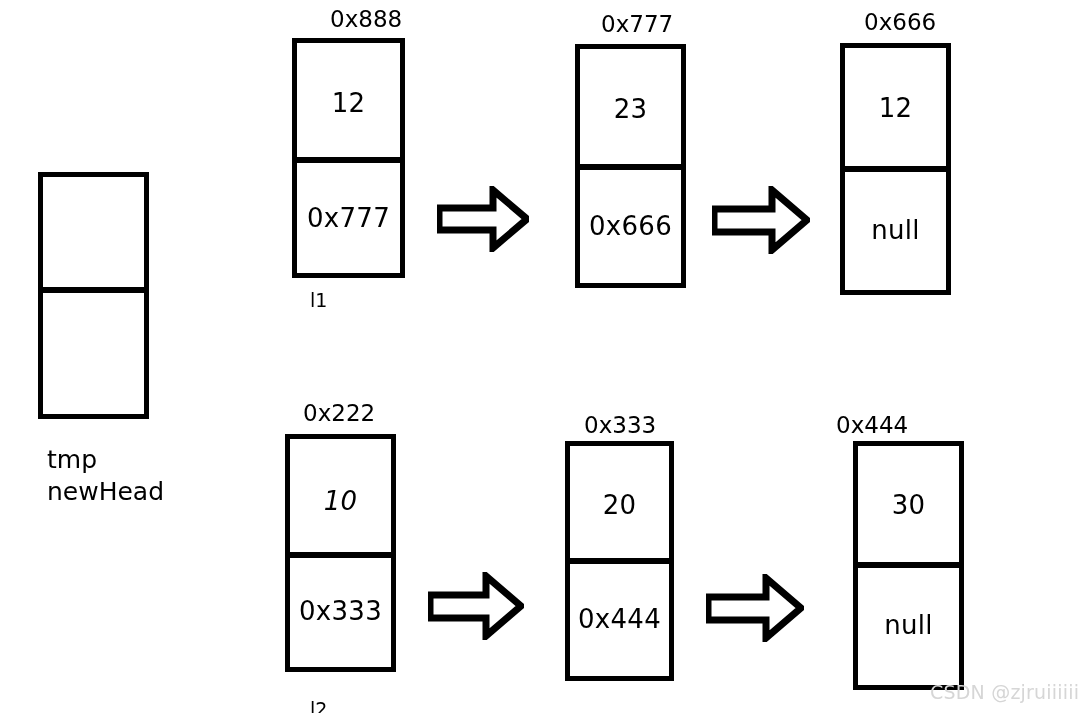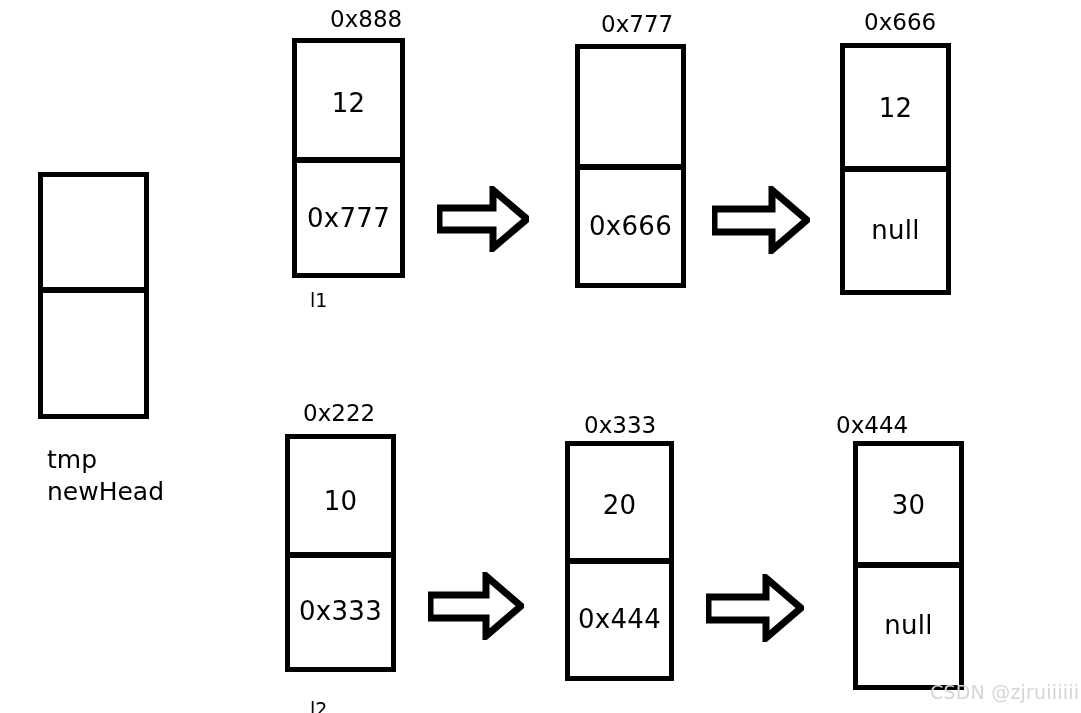--- a/index.html
+++ b/index.html
@@ -100,40 +100,41 @@
   <div class="ptr-label" style="left:310px; top:291px;">l1</div>
 
   <div class="arrow" style="left:437px; top:186px; width:92px; height:66px;">
     <svg width="92" height="66" viewBox="0 0 92 66">
       <polygon points="2,22 56,22 56,4 90,33 56,62 56,44 2,44" fill="#ffffff" stroke="#000000" stroke-width="7" stroke-linejoin="miter"></polygon>
     </svg>
   </div>
 
   <div class="addr-label" style="left:601px; top:13px;">0x777</div>
   <div class="node" style="left:575px; top:44px; width:111px; height:244px;">
+    <div class="cell top" style="height:120px;">23</div>
     <div class="divider" style="top:115px;"></div>
     <div class="cell bottom" style="height:114px;">0x666</div>
   </div>
 
   <div class="arrow" style="left:712px; top:186px; width:98px; height:68px;">
     <svg width="98" height="68" viewBox="0 0 98 68">
       <polygon points="2,23 60,23 60,4 95,34 60,64 60,46 2,46" fill="#ffffff" stroke="#000000" stroke-width="7" stroke-linejoin="miter"></polygon>
     </svg>
   </div>
 
   <div class="addr-label" style="left:864px; top:11px;">0x666</div>
   <div class="node" style="left:840px; top:43px; width:111px; height:252px;">
     <div class="cell top" style="height:120px;">12</div>
     <div class="divider" style="top:118px;"></div>
     <div class="cell bottom" style="height:120px;">null</div>
   </div>
 
   <div class="addr-label" style="left:303px; top:402px;">0x222</div>
   <div class="node" style="left:285px; top:434px; width:111px; height:238px;">
-    <div class="cell top" style="height:123px;">10</div>
+    <div class="cell top" style="height:123px;font-style:italic;">10</div>
     <div class="divider" style="top:113px;"></div>
     <div class="cell bottom" style="height:112px;">0x333</div>
   </div>
   <div class="ptr-label" style="left:310px; top:688px;margin-top:12px;">l2</div>
 
   <div class="arrow" style="left:428px; top:572px; width:96px; height:68px;">
     <svg width="96" height="68" viewBox="0 0 96 68">
       <polygon points="2,23 58,23 58,4 93,34 58,64 58,46 2,46" fill="#ffffff" stroke="#000000" stroke-width="7" stroke-linejoin="miter"></polygon>
     </svg>
   </div>

